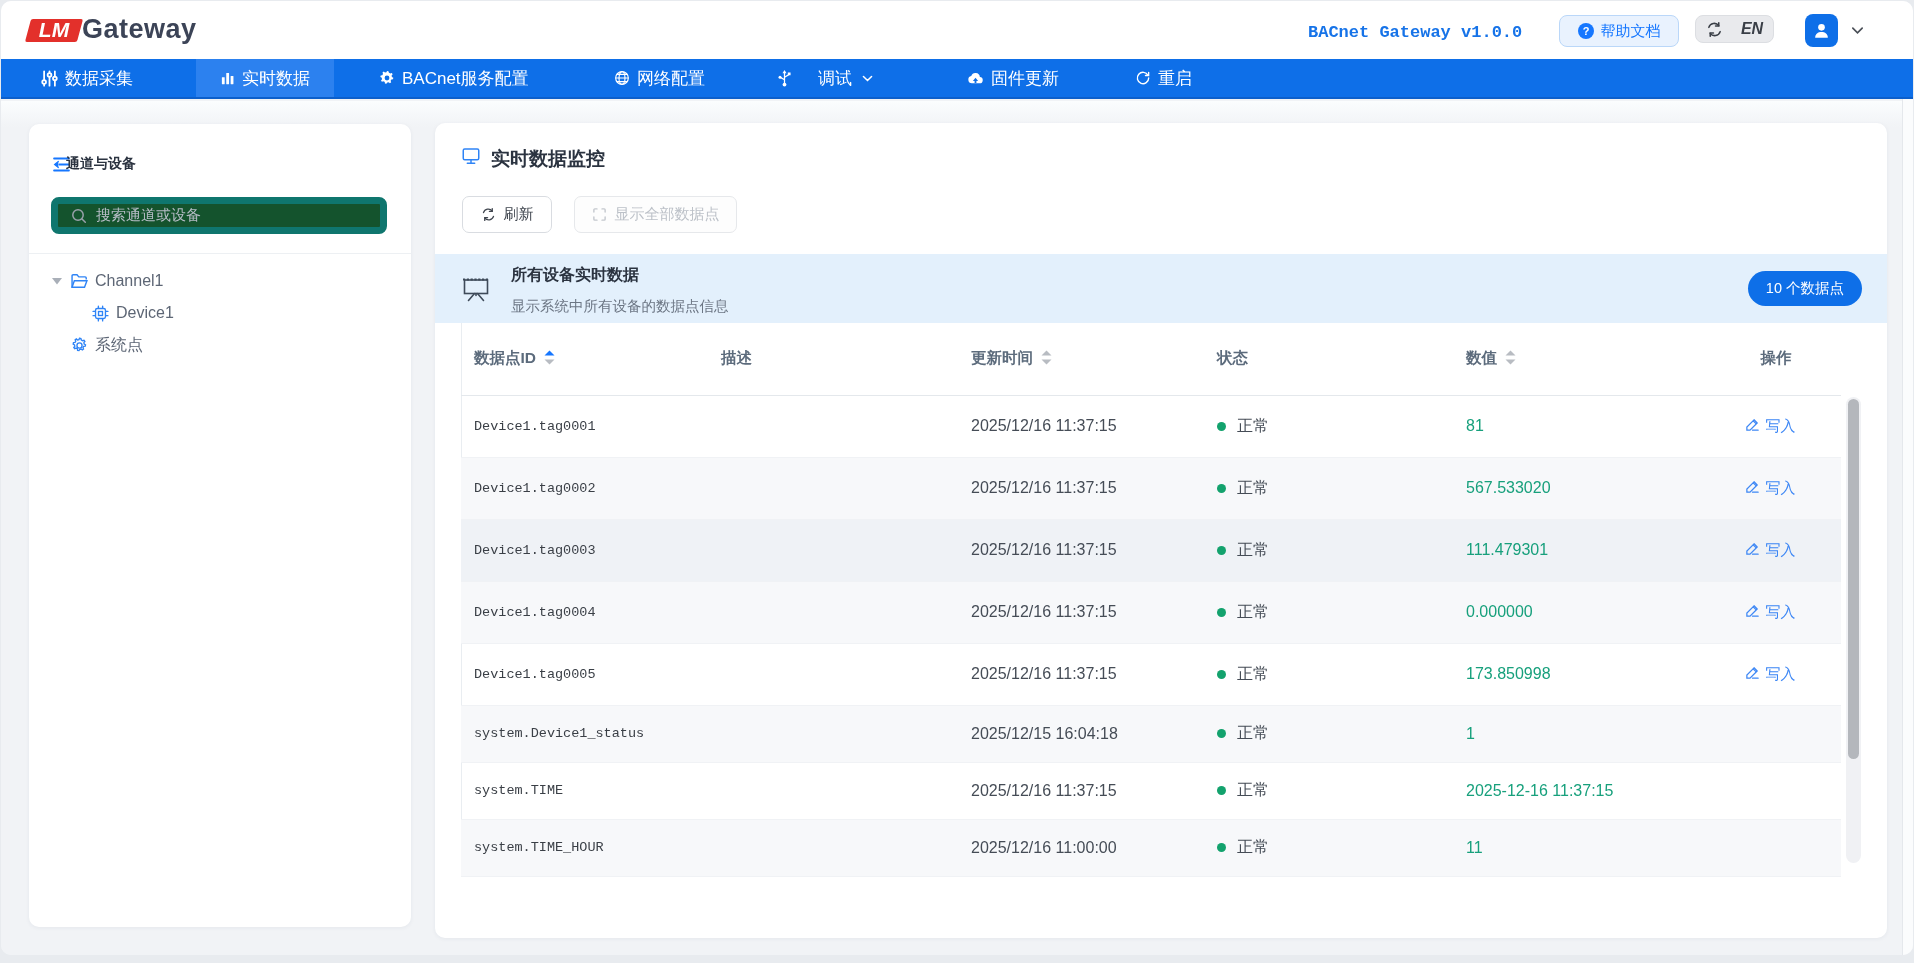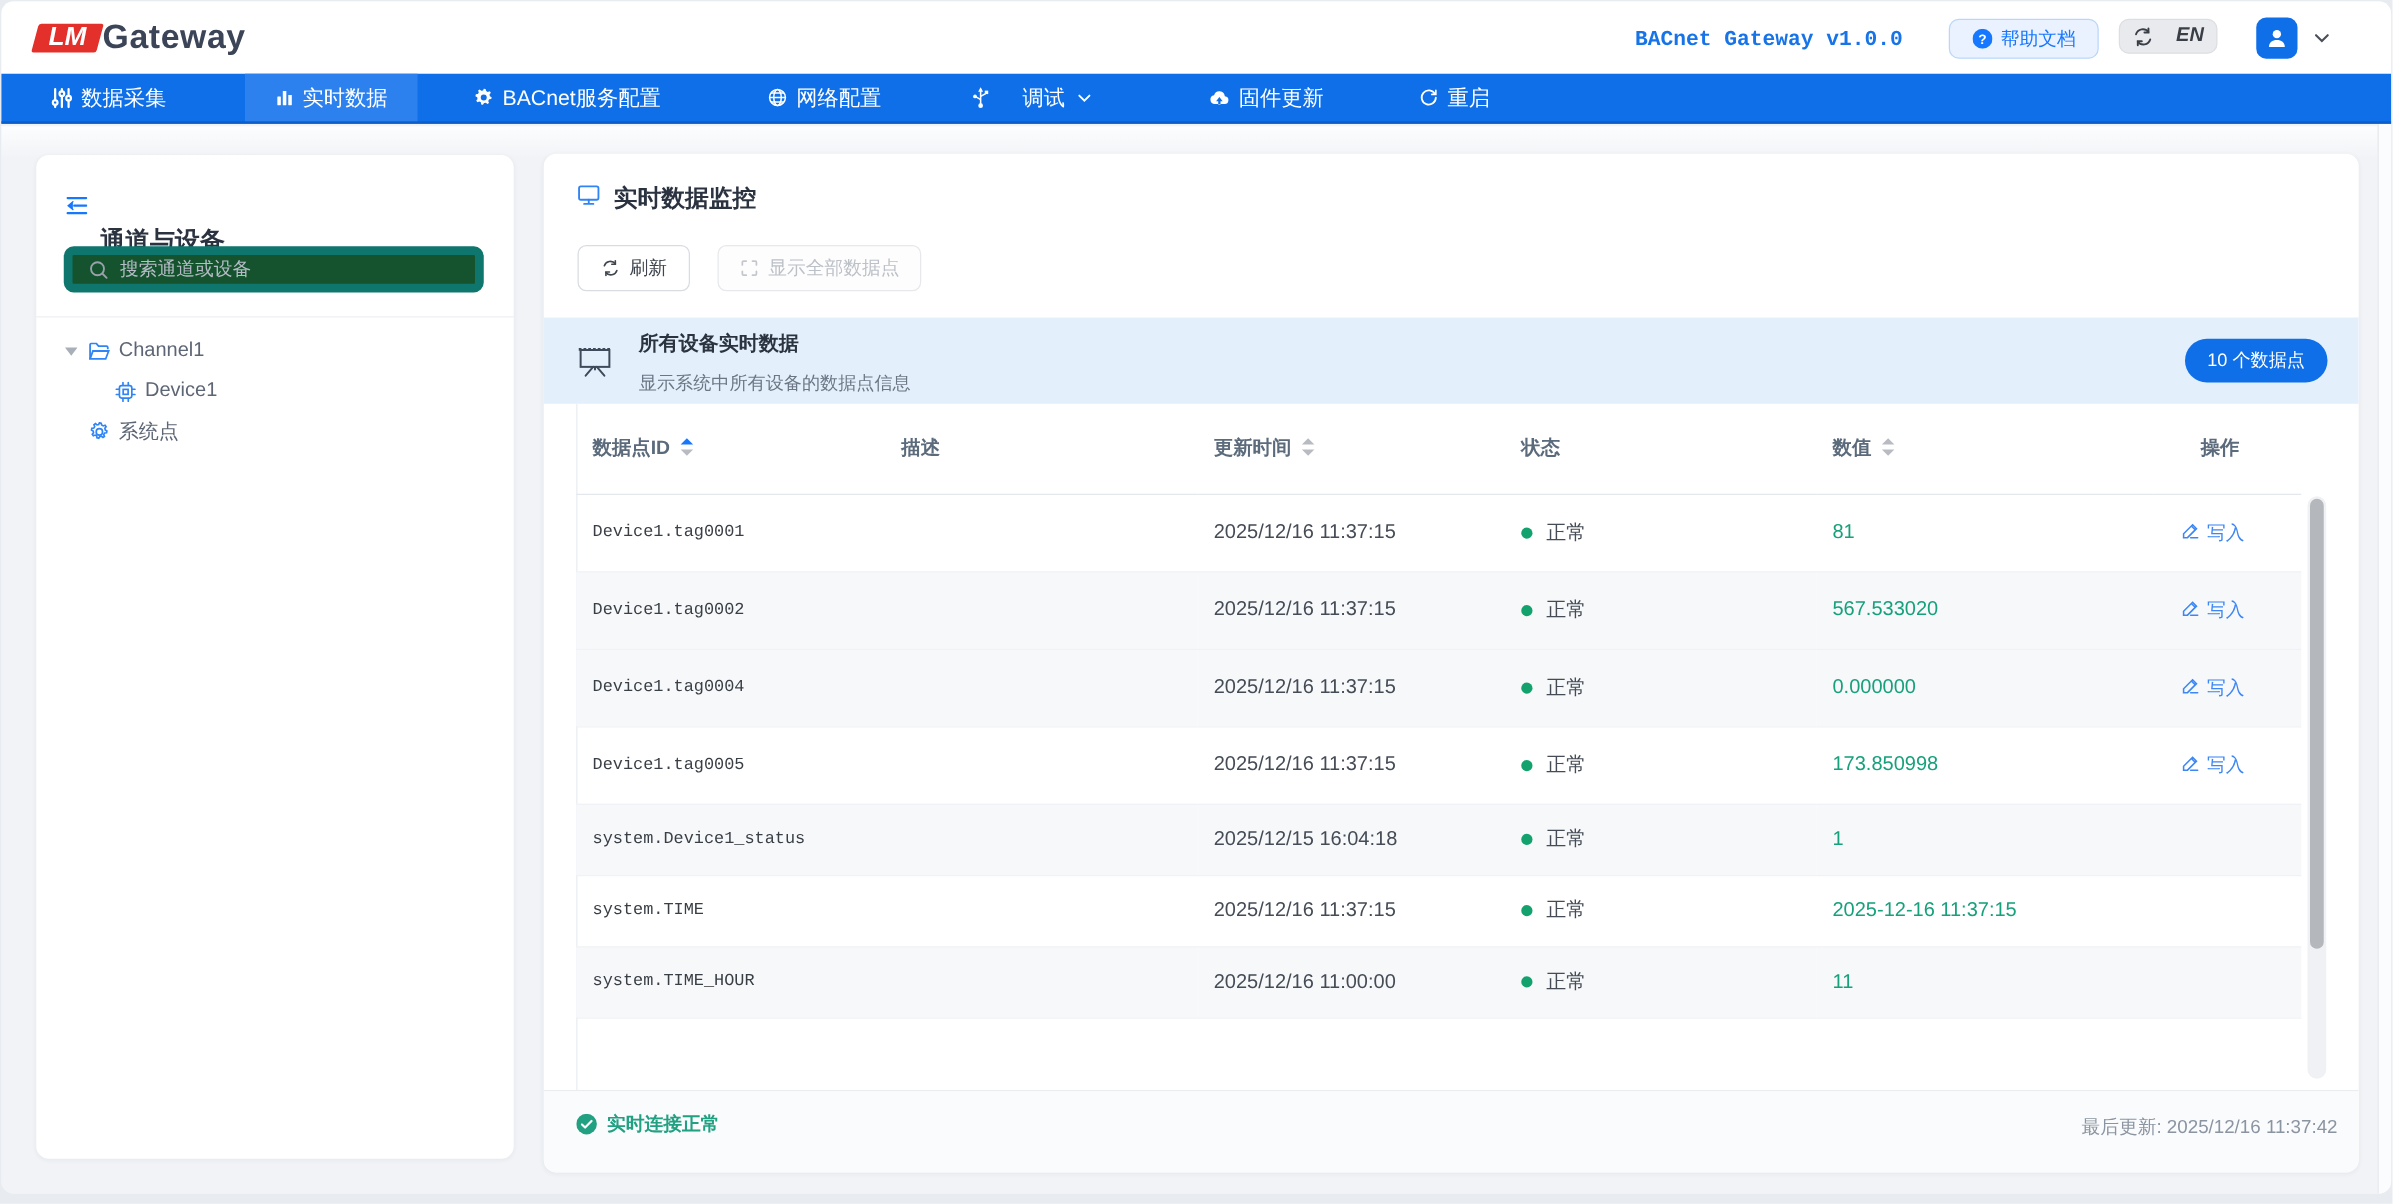--- a/index.html
+++ b/index.html
@@ -31,21 +31,21 @@
 .nav-item { position:absolute; top:0; height:38px; display:flex; align-items:center; gap:7px;
   color:#fff; font-size:17px; white-space:nowrap;}
 .nav-active { background:#2c81ef; justify-content:center; }
 
 .content { position:absolute; left:0; top:100px; width:100%; height:854px; background:linear-gradient(180deg,#fbfdfe 0px,#f1f3f6 26px); }
 .card { position:absolute; background:#fff; border-radius:10px; box-shadow:0 1px 4px rgba(30,50,80,0.06); }
 .sidebar { left:28px; top:23px; width:382px; height:803px; }
 .main { left:434px; top:22px; width:1452px; height:815px; overflow:hidden; }
 .right-strip { position:absolute; right:0; top:98px; width:11px; height:856px; background:#fbfcfd; border-left:1px solid #e5e8ec;}
 
-.sb-title { position:absolute; left:51px; top:31px; font-size:20px; font-weight:bold; color:#2b3340;margin-top:24px; }
+.sb-title { position:absolute; left:37px; top:31px; font-size:14px; font-weight:bold; color:#2b3340; }
 .sb-search { position:absolute; left:22px; top:73px; width:336px; height:37px; border:7px solid #0f766e;
   border-radius:8px; background:#14532d; display:flex; align-items:center; padding-left:13px; gap:9px;}
 .sb-search span { color:#b6bcc6; font-size:15px; }
 .sb-divider { position:absolute; left:0; top:129px; width:100%; height:1px; background:#edf0f3; }
 .tree-row { position:absolute; display:flex; align-items:center; color:#5d6675; font-size:16px; }
 
 .mc-title { position:absolute; left:56px; top:23px; font-size:19px; font-weight:bold; color:#2b3340;text-align:right;}
 .btn-refresh { position:absolute; left:27px; top:73px; width:90px; height:37px; background:#fff;
   border:1px solid #d9dce1; border-radius:7px; color:#3f454e; font-size:15px;
   display:flex; align-items:center; justify-content:center; gap:8px;}
@@ -206,20 +206,34 @@
                 <td><span class="dot"></span>正常</td>
                 <td class="val">567.533020</td>
                 <td style="padding:0;">
                   <div class="act"><svg width="15" height="15" viewBox="0 0 24 24" fill="none" stroke="#3d87f5" stroke-width="2">
                       <path d="M14.5 4.5 l5 5 L8 21 H3 v-5 z"></path>
                       <path d="M13 6 l5 5"></path>
                       <path d="M12 21 h9" stroke-linecap="round"></path>
                     </svg>写入</div>
                 </td>
               </tr>
+          <tr class="h63 hov">
+                <td class="id">Device1.tag0003</td>
+                <td></td>
+                <td>2025/12/16 11:37:15</td>
+                <td><span class="dot"></span>正常</td>
+                <td class="val">111.479301</td>
+                <td style="padding:0;">
+                  <div class="act"><svg width="15" height="15" viewBox="0 0 24 24" fill="none" stroke="#3d87f5" stroke-width="2">
+                      <path d="M14.5 4.5 l5 5 L8 21 H3 v-5 z"></path>
+                      <path d="M13 6 l5 5"></path>
+                      <path d="M12 21 h9" stroke-linecap="round"></path>
+                    </svg>写入</div>
+                </td>
+              </tr>
           <tr class="h63 even">
                 <td class="id">Device1.tag0004</td>
                 <td></td>
                 <td>2025/12/16 11:37:15</td>
                 <td><span class="dot"></span>正常</td>
                 <td class="val">0.000000</td>
                 <td style="padding:0;">
                   <div class="act"><svg width="15" height="15" viewBox="0 0 24 24" fill="none" stroke="#3d87f5" stroke-width="2">
                       <path d="M14.5 4.5 l5 5 L8 21 H3 v-5 z"></path>
                       <path d="M13 6 l5 5"></path>
@@ -263,30 +277,20 @@
                 <td>2025/12/16 11:00:00</td>
                 <td><span class="dot"></span>正常</td>
                 <td class="val">11</td>
                 <td></td>
               </tr>
         </tbody>
           </table>
       </div>
       <div class="scroll-track"></div>
       <div class="scroll-thumb"></div>
-      <div class="mfoot">
-        <div class="mfoot-l">
-          <svg width="16.5" height="16.5" viewBox="0 0 17 17">
-              <circle cx="8.5" cy="8.5" r="8.5" fill="#21a182"></circle>
-              <path d="M4.7 8.8 l2.6 2.6 L12.6 6" stroke="#fff" stroke-width="1.8" fill="none" stroke-linecap="round" stroke-linejoin="round"></path>
-            </svg>
-          <span>实时连接正常</span>
-        </div>
-        <div class="mfoot-r">最后更新: 2025/12/16 11:37:42</div>
-      </div>
     </div>
   </div>
   <div class="right-strip"></div>
   <div class="hdr">
     <div class="logo-box"></div>
     <div class="logo-lm">LM</div>
     <div class="logo-txt">Gateway</div>
     <div class="hdr-title">BACnet Gateway v1.0.0</div>
     <div class="btn-help">
       <svg width="16" height="16" viewBox="0 0 16 16">

